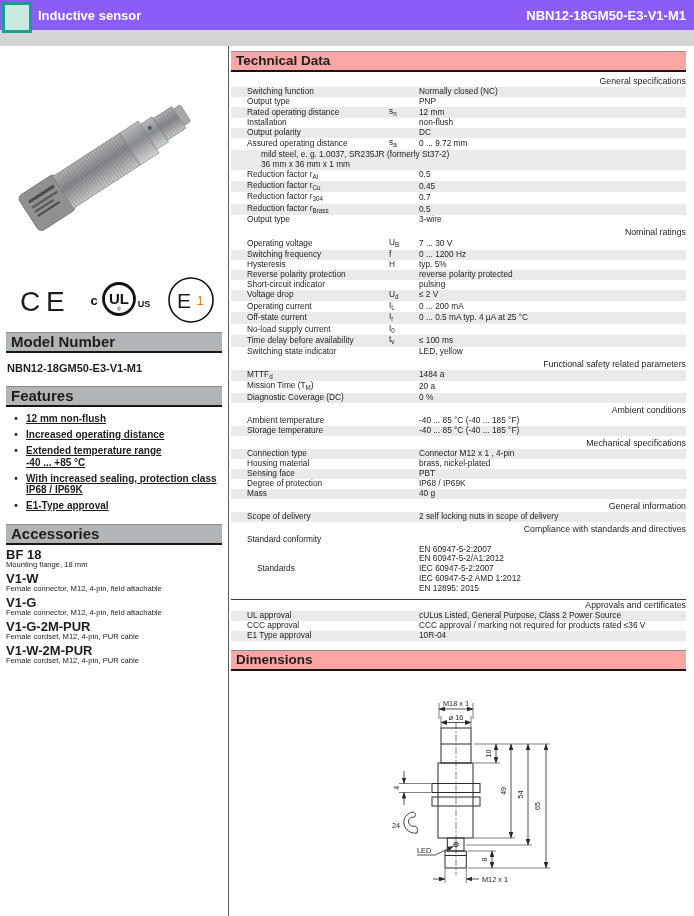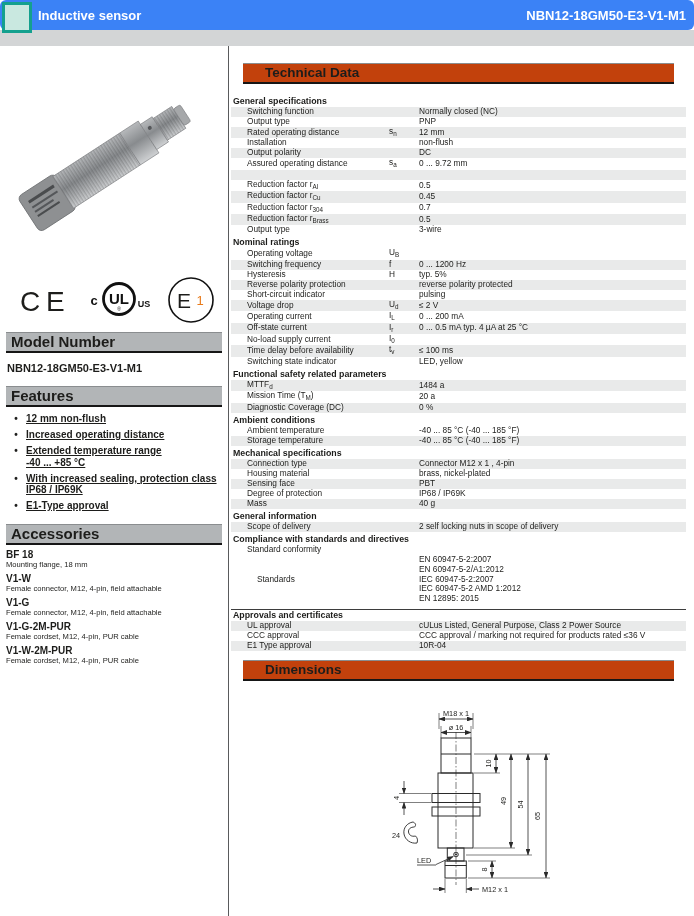--- a/index.html
+++ b/index.html
@@ -1,19 +1,19 @@
 <!DOCTYPE html>
 <html><head>
 <meta charset="utf-8">
 <style>
   html,body{margin:0;padding:0;background:#ffffff;}
   .page{position:relative;width:694px;height:916px;overflow:hidden;background:#fff;
         font-family:"Liberation Sans",sans-serif;color:#1d1d1b;}
   
-  .topbar{position:relative;height:30px;background:#3b82f6;display:flex;align-items:center;border-radius:6px;}
+  .topbar{position:relative;height:30px;background:#8b5cf6;display:flex;align-items:center;}
   .logo{position:absolute;left:2px;top:2px;width:24px;height:25px;background:#c9e8e0;
         border:3px solid #14a08e;}
   .topbar-title{margin-left:38px;font-size:13px;font-weight:bold;color:#fff;}
   .topbar-part{margin-left:auto;margin-right:8px;font-size:13px;font-weight:bold;color:#fff;}
   .strip{height:16px;background:#d3d5d6;}
   .content{display:flex;height:870px;background:#fff;}
   
   .left{width:229px;box-sizing:border-box;border-right:1px solid #595a5c;padding:4px 6px 0 6px;}
   .photo{position:relative;height:280px;background:#fff;}
   .certs{position:absolute;left:0;bottom:2px;width:100%;height:56px;}
@@ -23,29 +23,29 @@
   h2.bar{margin:0;background:#b2b5b7;border-top:1px solid #8a8d8f;border-bottom:2px solid #161616;
          font-size:15px;font-weight:bold;padding:2px 5px;line-height:14px;}
   .left h2.bar{margin-top:12px;}
   .left h2.bar:first-of-type{margin-top:2px;}
   .model-value{font-size:11px;font-weight:bold;margin:9px 0 2px 1px;}
   ul.features{list-style:none;margin:6px 0 0 0;padding:0;}
   ul.features li{display:flex;font-size:10px;font-weight:bold;line-height:11.5px;margin-bottom:4.5px;}
   ul.features .blt{width:20px;text-align:center;flex:0 0 20px;}
   ul.features .ftxt{white-space:pre-line;text-decoration:underline;}
   .accs{margin-top:5px;}
-  .acc-name{font-size:10px;font-weight:bold;margin-top:5px;line-height:10px;}
+  .acc-name{font-size:13px;font-weight:bold;margin-top:5px;line-height:10px;}
   .acc-desc{font-size:7.6px;line-height:9px;}
   
   .right{flex:1;box-sizing:border-box;padding:5px 8px 0 2px;}
-  .right h1.bar{margin:12px;background:#c2410c;border-top:1px solid #8a8d8f;border-bottom:2px solid #161616;
-        font-size:13.5px;font-weight:bold;padding:1px 22px;line-height:16px;}
+  .right h1.bar{margin:0;background:#fca5a5;border-top:1px solid #8a8d8f;border-bottom:2px solid #161616;
+        font-size:13.5px;font-weight:bold;padding:1px 5px;line-height:16px;}
   .right h1.dimbar{margin-top:9px;}
   .tech{margin-top:4px;}
-  .sec-hd{font-size:8.8px;font-weight:bold;line-height:11px;margin-top:2px;padding-left:2px;}
+  .sec-hd{font-size:8.8px;font-weight:normal;line-height:11px;margin-top:2px;padding-left:2px;text-align:right;}
   .sec-hd.divider{border-top:1px solid #3d3d3d;margin-top:5px;padding-top:0;}
   .trow{display:flex;min-height:10px;line-height:9.9px;font-size:8.3px;align-items:center;}
   .trow.shaded{background:#e9eaea;}
   .tlabel{flex:0 0 142px;padding-left:16px;}
   .trow.ind2 .tlabel{padding-left:26px;flex-basis:132px;}
   .tsym{flex:0 0 30px;}
   .tval{flex:1;white-space:pre-line;}
   sub.s{font-size:6.3px;vertical-align:-1.5px;}
   .drawing{margin:20px 0 0 148px;width:240px;height:206px;}
   svg text{font-family:"Liberation Sans",sans-serif;}
@@ -188,20 +188,22 @@
             <span class="tsym"></span>
             <span class="tval">DC</span>
           </div>
           <div class="trow">
             <span class="tlabel"><span>Assured operating distance</span></span>
             <span class="tsym"><span>s</span><sub class="s">a</sub></span>
             <span class="tval">0 ... 9.72 mm</span>
           </div>
           <div class="trow shaded">
             <span class="tsym"></span>
+            <span class="tval">mild steel, e. g. 1.0037, SR235JR (formerly St37-2)
+36 mm x 36 mm x 1 mm</span>
           </div>
           <div class="trow">
             <span class="tlabel"><span>Reduction factor r</span><sub class="s">Al</sub></span>
             <span class="tsym"></span>
             <span class="tval">0.5</span>
           </div>
           <div class="trow shaded">
             <span class="tlabel"><span>Reduction factor r</span><sub class="s">Cu</sub></span>
             <span class="tsym"></span>
             <span class="tval">0.45</span>
@@ -218,20 +220,21 @@
           </div>
           <div class="trow">
             <span class="tlabel"><span>Output type</span></span>
             <span class="tsym"></span>
             <span class="tval">3-wire</span>
           </div>
           <div class="sec-hd">Nominal ratings</div>
           <div class="trow">
             <span class="tlabel"><span>Operating voltage</span></span>
             <span class="tsym"><span>U</span><sub class="s">B</sub></span>
+            <span class="tval">7 ... 30 V</span>
           </div>
           <div class="trow shaded">
             <span class="tlabel"><span>Switching frequency</span></span>
             <span class="tsym"><span>f</span></span>
             <span class="tval">0 ... 1200 Hz</span>
           </div>
           <div class="trow">
             <span class="tlabel"><span>Hysteresis</span></span>
             <span class="tsym"><span>H</span></span>
             <span class="tval">typ. 5%</span>

